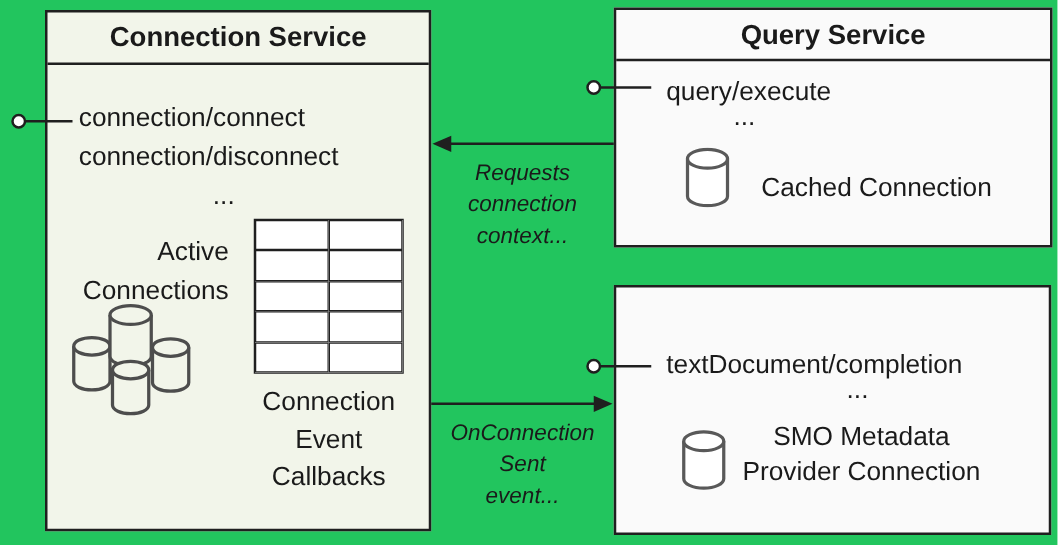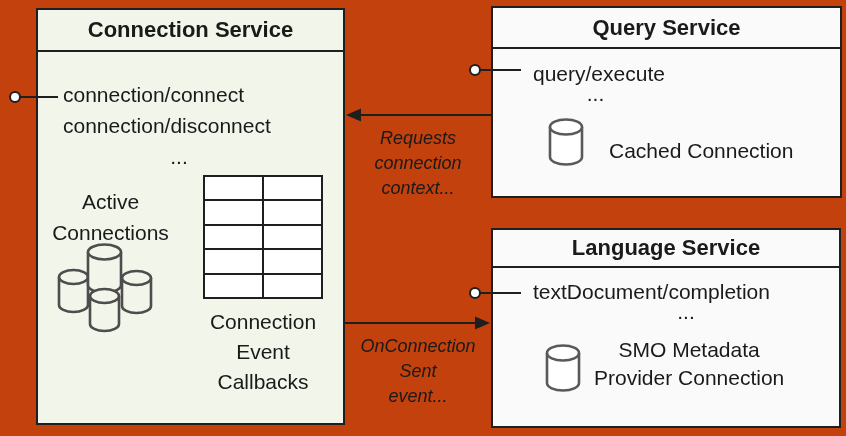--- a/index.html
+++ b/index.html
@@ -5,21 +5,21 @@
   * { margin: 0; padding: 0; box-sizing: border-box; }
   html, body { background: #ffffff; }
   body {
     font-family: "Liberation Sans", "DejaVu Sans", sans-serif;
     color: #1a1a1a;
   }
   .canvas {
     position: relative;
     width: 846px;
     height: 436px;
-    background: #c2410c;
+    background: #22c55e;
     overflow: hidden;
   }
   .overlay {
     position: absolute;
     left: 0; top: 0;
     width: 846px; height: 436px;
     pointer-events: none;
   }
   .box {
     position: absolute;
@@ -39,21 +39,21 @@
   .lang-box { left: 491px; top: 228px; width: 350px; height: 200px; background: #fafafa; }
   .lang-box .box-header { height: 38px; line-height: 36px; }
 
   .txt { font-size: 21px; line-height: 31px; }
 
   .conn-methods { position: absolute; left: 25px; top: 69px; width: 232px; }
   .conn-methods .ellipsis-line { text-align: center; }
 
   .active-label {
     position: absolute; left: 0px; top: 176px; width: 145px;
-    text-align: center;
+    text-align: right;
   }
   .cluster-icon { position: absolute; left: 18px; top: 230px; }
 
   .grid-table {
     position: absolute; left: 165px; top: 165px;
     width: 120px; height: 124px;
     display: grid;
     grid-template-columns: 1fr 1fr;
     grid-template-rows: repeat(5, 1fr);
     border: 1px solid #1f1f1f;
@@ -160,21 +160,20 @@
         <g stroke="#595959" stroke-width="2.6" fill="#ffffff">
           <path d="M2 9 v30 a16 7.5 0 0 0 32 0 V9"></path>
           <ellipse cx="18" cy="9" rx="16" ry="7.5"></ellipse>
         </g>
       </svg>
       <div class="txt">Cached Connection</div>
     </div>
   </div>
 
   <div class="box lang-box">
-    <div class="box-header">Language Service</div>
     <div class="l-method txt">textDocument/completion</div>
     <div class="l-ellipsis txt">...</div>
     <div class="l-row">
       <svg width="36" height="48" viewBox="0 0 36 48">
         <g stroke="#595959" stroke-width="2.6" fill="#ffffff">
           <path d="M2 9 v30 a16 7.5 0 0 0 32 0 V9"></path>
           <ellipse cx="18" cy="9" rx="16" ry="7.5"></ellipse>
         </g>
       </svg>
       <div class="l-conn-label txt">

